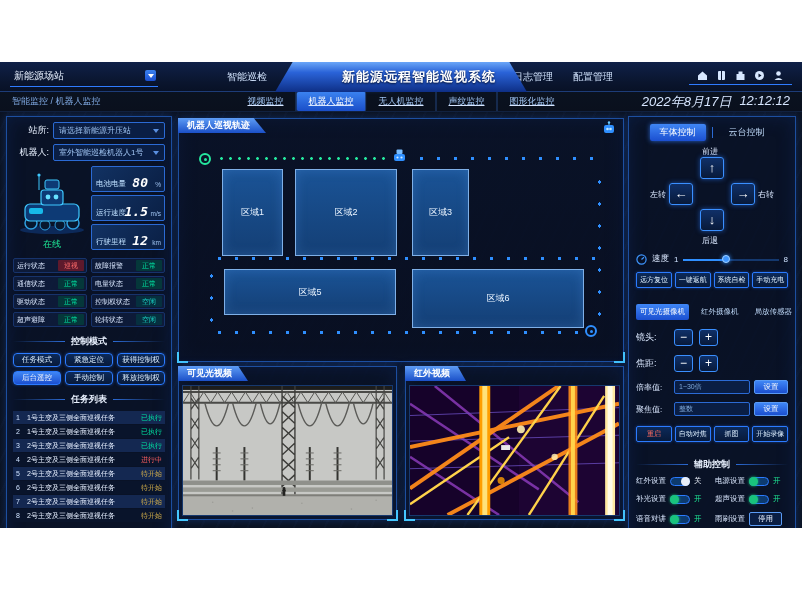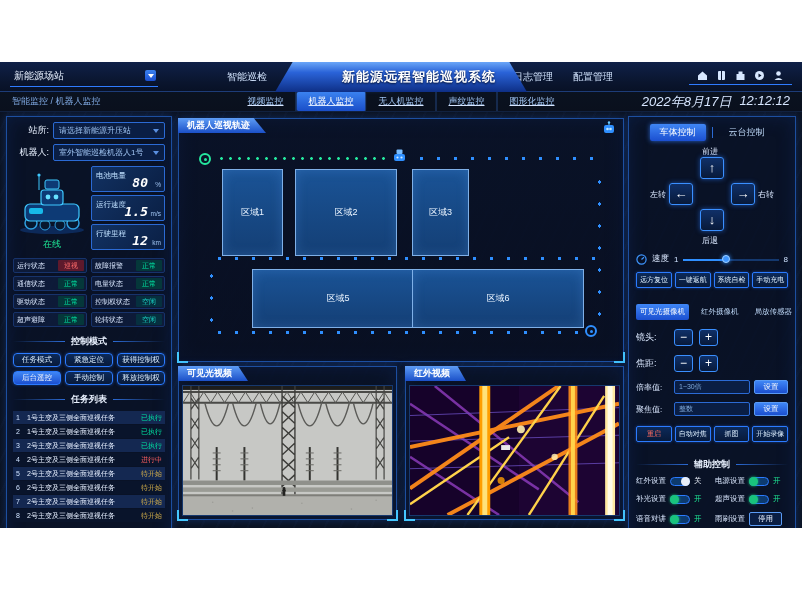--- a/index.html
+++ b/index.html
@@ -66,21 +66,21 @@
   .sel-box { flex:1; height:17px; background:#0a1e44; border:1px solid #2b6ad4; border-radius:2px;
              display:flex; align-items:center; justify-content:space-between; padding:0 5px; cursor:pointer; }
   .sel-val { font-size:8px; color:#9fc3f0; white-space:nowrap; overflow:hidden; }
   .sel-caret { width:0; height:0; border-left:3px solid transparent; border-right:3px solid transparent; border-top:4px solid #5a8fe0; }
 
   .robot-zone { position:relative; height:86px; margin-top:2px; }
   .robot-img { position:absolute; left:0; top:2px; width:78px; height:68px; }
   .online-badge { position:absolute; left:0; top:72px; width:78px; text-align:center; font-size:9px; color:#1ee896; }
   .stats-col { position:absolute; right:0; top:0; width:74px; display:flex; flex-direction:column; gap:3px; }
   .stat-box { height:26px; background:linear-gradient(135deg,#123263,#0a1f44); border:1px solid #2b6ad4; border-radius:2px;
-              padding:4px 4px; position:relative; }
+              padding:12px 4px; position:relative; }
   .stat-label { font-size:7.5px; color:#bfe0ff; }
   .stat-val { position:absolute; right:16px; bottom:1px; font-family:"DejaVu Sans Mono",monospace; font-style:italic;
               font-weight:bold; font-size:13px; color:#ffffff; }
   .stat-unit { position:absolute; right:3px; bottom:3px; font-size:6.5px; color:#9fc3f0; }
 
   .sgrid { display:grid; grid-template-columns:1fr 1fr; gap:3px 4px; margin-top:6px; }
   .scell { height:15px; display:flex; align-items:center; justify-content:space-between;
            background:rgba(16,34,70,.6); border:1px solid #17336b; border-radius:2px; padding:0 2px 0 3px; }
   .slab { font-size:7px; color:#dbe8ff; white-space:nowrap; }
   .sval { font-size:7px; width:26px; height:11px; line-height:11px; text-align:center; border-radius:1px; }
@@ -410,21 +410,21 @@
       <div class="dots-h" style="left:234px; top:37px; width:186px;"></div>
       <div class="dots-v" style="left:418px; top:52px; height:158px;"></div>
       <div class="dots-h" style="left:32px; top:137px; width:390px;"></div>
       <div class="dots-v" style="left:30px; top:146px; height:66px;"></div>
       <div class="dots-h" style="left:32px; top:211px; width:372px;"></div>
       <div class="ring blue" style="left:406px; top:206px;"></div>
 
       <div class="zone" style="left:43px;  top:50px;  width:61px;  height:87px;">区域1</div>
       <div class="zone" style="left:116px; top:50px;  width:102px; height:87px;">区域2</div>
       <div class="zone" style="left:233px; top:50px;  width:57px;  height:87px;">区域3</div>
-      <div class="zone" style="left:45px;  top:150px; width:172px; height:59px;margin-left:28px;">区域5</div>
+      <div class="zone" style="left:45px;  top:150px; width:172px; height:46px;">区域5</div>
       <div class="zone" style="left:233px; top:150px; width:172px; height:59px;">区域6</div>
     </div>
   </div>
 
   <div class="panel video-panel video-visible">
     <div class="tab-title">可见光视频</div>
     <div class="video-body">
       <svg viewBox="0 0 211 131" preserveAspectRatio="none">
         <rect x="0" y="0" width="211" height="131" fill="#c7c8c5"></rect>
         <rect x="0" y="0" width="211" height="4" fill="#1c1c1c"></rect>

